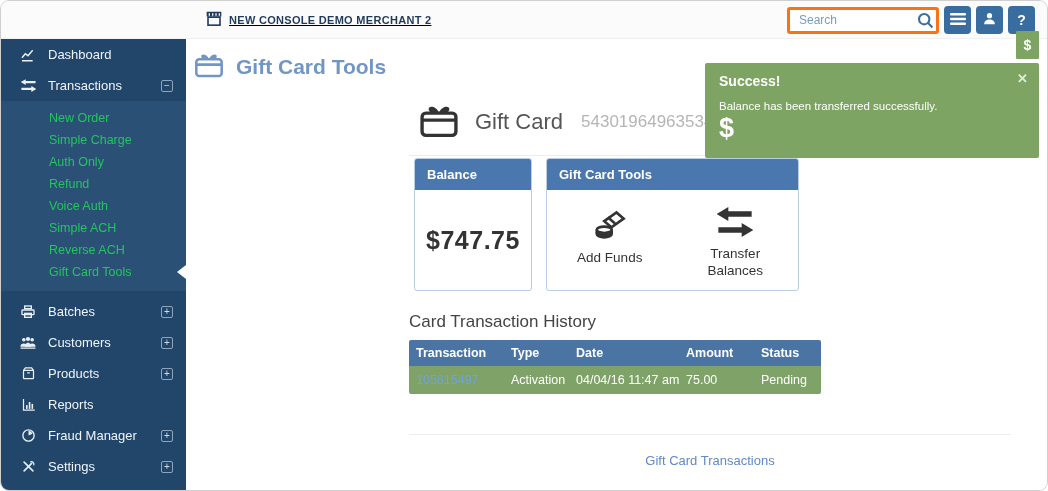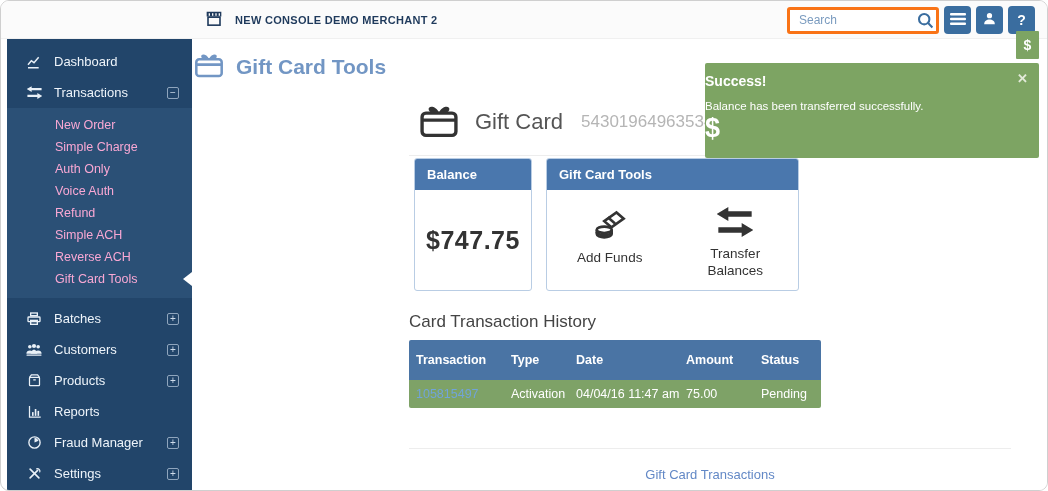--- a/index.html
+++ b/index.html
@@ -7,21 +7,21 @@
   .window {
     position:relative; width:1048px; height:491px; margin:0 auto;
     border:1px solid #cfcfcf; border-radius:9px; overflow:hidden; background:#fff;
   }
   
   .topbar {
     position:absolute; top:0; left:0; right:0; height:38px;
     background:#fbfbfb; border-bottom:1px solid #f0f0f0;
     display:flex; align-items:center;
   }
-  .merchant { display:flex; align-items:center; gap:13px; margin-left:205px; }
+  .merchant { display:flex; align-items:center; gap:7px; margin-left:205px;text-decoration:underline; }
   .merchant span { font-size:11px; font-weight:bold; color:#1f3a5c; letter-spacing:.3px; }
   .topbar-right { position:absolute; right:12px; top:0; height:38px; display:flex; align-items:center; gap:5px; }
   .search-box { position:relative; width:152px; height:27px; }
   .search-box input {
     width:100%; height:100%; border:3px solid #f97316; border-radius:3px;
     padding:0 26px 0 9px; font-size:12px; color:#4a6a90; outline:none;
     font-family:"Liberation Sans", sans-serif; background:#fff;
   }
   .search-box input::placeholder { color:#7a9bbf; opacity:1; }
   .search-box .mag { position:absolute; right:4px; top:4px; }
@@ -32,36 +32,36 @@
   }
   .sq-btn.help { font-size:14px; font-weight:bold; }
   .dollar-badge {
     position:absolute; top:30px; right:8px; width:23px; height:28px;
     background:#7da463; color:#fff; font-size:14px; font-weight:bold;
     display:flex; align-items:center; justify-content:center; z-index:30; border-radius:1px;
   }
   
   .sidebar {
     position:absolute; top:38px; left:0; bottom:0; width:185px;
-    background:#22456a; color:#e9f0f7; padding-top:7px; z-index:5;margin-left:6px;
+    background:#22456a; color:#e9f0f7; z-index:5;
   }
   .nav-item {
     position:relative; height:31px; display:flex; align-items:center;
     padding-left:17px; font-size:13px; cursor:pointer; color:#eef4fa;
   }
   .nav-item .nicon { width:20px; display:flex; justify-content:center; margin-right:10px; flex:none; }
   .expander {
     position:absolute; right:13px; top:50%; margin-top:-6px;
     width:12px; height:12px; border:1px solid #8fa5bd; border-radius:2px;
     font-size:10px; line-height:10px; text-align:center; color:#cfdcea;
   }
   .submenu { background:#2b5076; padding:6px 0 8px 0; }
   .submenu-item {
     position:relative; height:22px; line-height:22px; padding-left:48px;
-    font-size:12.5px; color:#f9a8d4; cursor:pointer;
+    font-size:12.5px; color:#22c55e; cursor:pointer;
   }
   .active-caret {
     position:absolute; right:0; top:4px; width:0; height:0;
     border-top:7px solid transparent; border-bottom:7px solid transparent;
     border-right:9px solid #ffffff;
   }
   
   .main { position:absolute; top:38px; left:185px; right:0; bottom:0; background:#fff; overflow:hidden; }
   .page-title { display:flex; align-items:center; gap:12px; margin:12px 0 0 8px; }
   .page-title h1 { font-size:21px; font-weight:bold; color:#7296c4; }
@@ -77,30 +77,30 @@
   .balance-amount { height:100px; display:flex; align-items:center; justify-content:center;
     font-size:25px; font-weight:bold; color:#333; letter-spacing:.5px; }
   .panel.tools { width:253px; height:133px; }
   .tools-body { height:100px; display:flex; align-items:flex-start; justify-content:space-around; padding-top:16px; }
   .tool { display:flex; flex-direction:column; gap:5px; cursor:pointer;
     background:none; border:none; font-family:"Liberation Sans", sans-serif; }
   .tool .tlabel { font-size:13.5px; color:#333; width:70px; text-align:center; line-height:1.25; }
   .history-heading { margin-top:21px; font-size:17px; color:#444; font-weight:normal; }
   .table { margin-top:8px; width:412px; font-size:12.5px; border-radius:2px; overflow:hidden; }
   .trow-grid { display:grid; grid-template-columns:95px 65px 110px 75px 67px; align-items:center; }
-  .thead { background:#4a74a4; color:#fff; font-weight:bold; height:40px; }
+  .thead { background:#4a74a4; color:#fff; font-weight:bold; height:26px; }
   .tbody-row { background:#7ea267; color:#fff; height:28px; }
   .table .cell { padding-left:7px; white-space:nowrap; overflow:hidden; }
   .txn-link { color:#71a4d9; text-decoration:none; cursor:pointer;margin-top:28px; }
   .footer-link-wrap { text-align:center; margin-top:16px; }
   .footer-link { font-size:13px; color:#6288c6; text-decoration:none; cursor:pointer; }
   
   .toast {
     position:absolute; top:62px; right:8px; width:334px; height:95px;
-    background:#7da463; color:#fff; z-index:20; border-radius:2px; padding:10px 0;
+    background:#7da463; color:#fff; z-index:20; border-radius:2px; padding:10px 14px;
   }
   .toast-title { font-size:14px; font-weight:bold; }
   .toast-close { position:absolute; top:8px; right:11px; font-size:13px; color:#e3ead9;
     background:none; border:none; cursor:pointer; font-weight:bold; }
   .toast-msg { font-size:11.5px; margin-top:11px; }
   .toast-dollar { font-size:27px; font-weight:bold; margin-top:1px; }
 </style>
 </head>
 <body>
 
@@ -172,22 +172,22 @@
         </svg>
       </span>
       <span>Transactions</span>
       <span class="expander">−</span>
     </div>
 
     <div class="submenu">
       <div class="submenu-item">New Order</div>
       <div class="submenu-item">Simple Charge</div>
       <div class="submenu-item">Auth Only</div>
+      <div class="submenu-item">Refund</div>
       <div class="submenu-item">Voice Auth</div>
-      <div class="submenu-item">Refund</div>
       <div class="submenu-item">Simple ACH</div>
       <div class="submenu-item">Reverse ACH</div>
       <div class="submenu-item">
         <span>Gift Card Tools</span>
         <span class="active-caret"></span>
       </div>
     </div>
 
     <div class="nav-item" style="margin-top:5px;">
       <span class="nicon">

